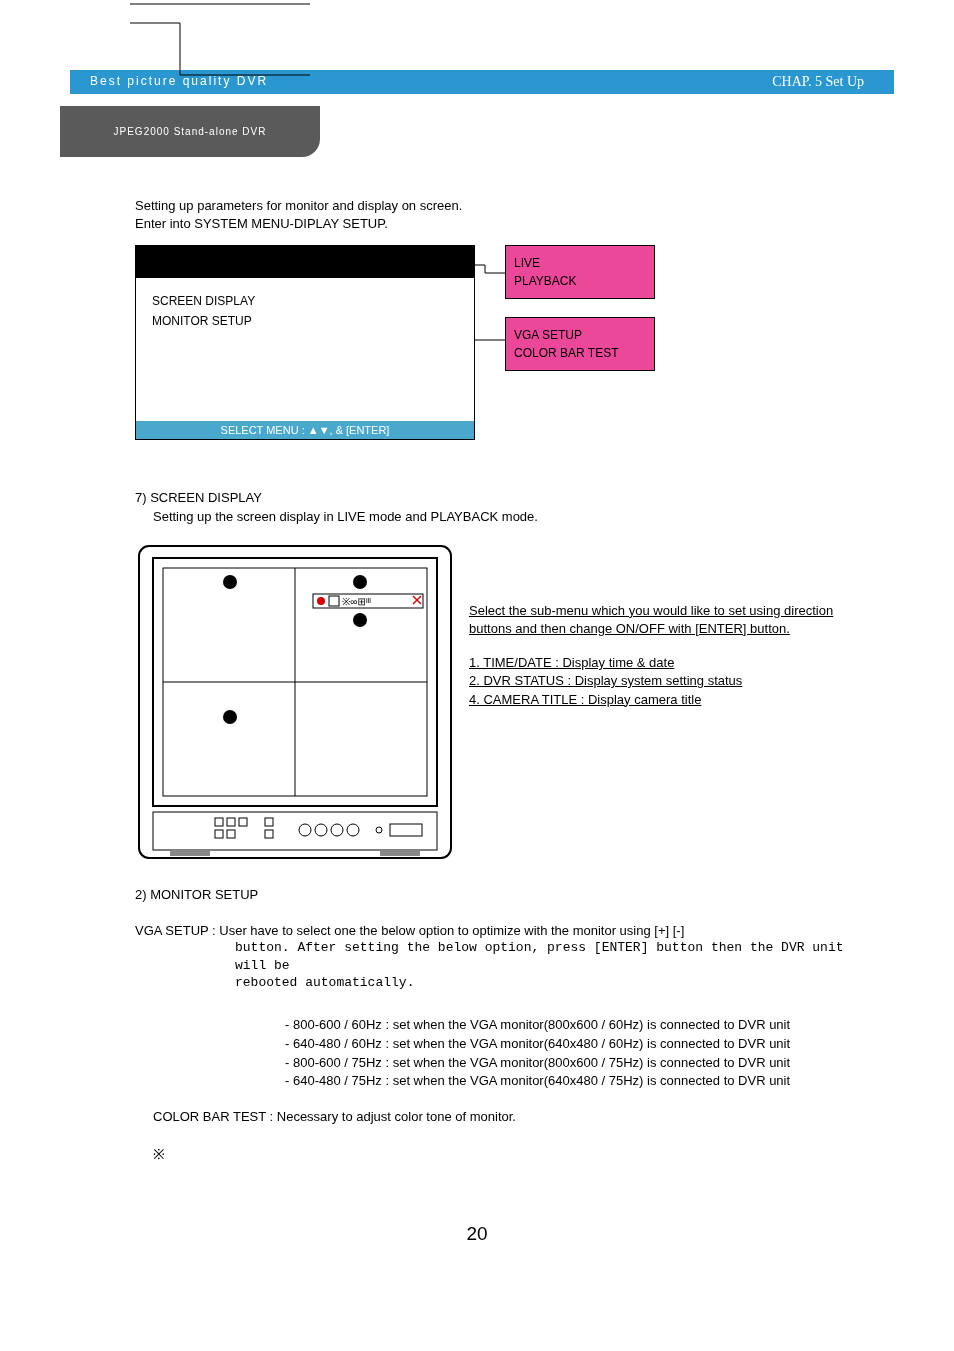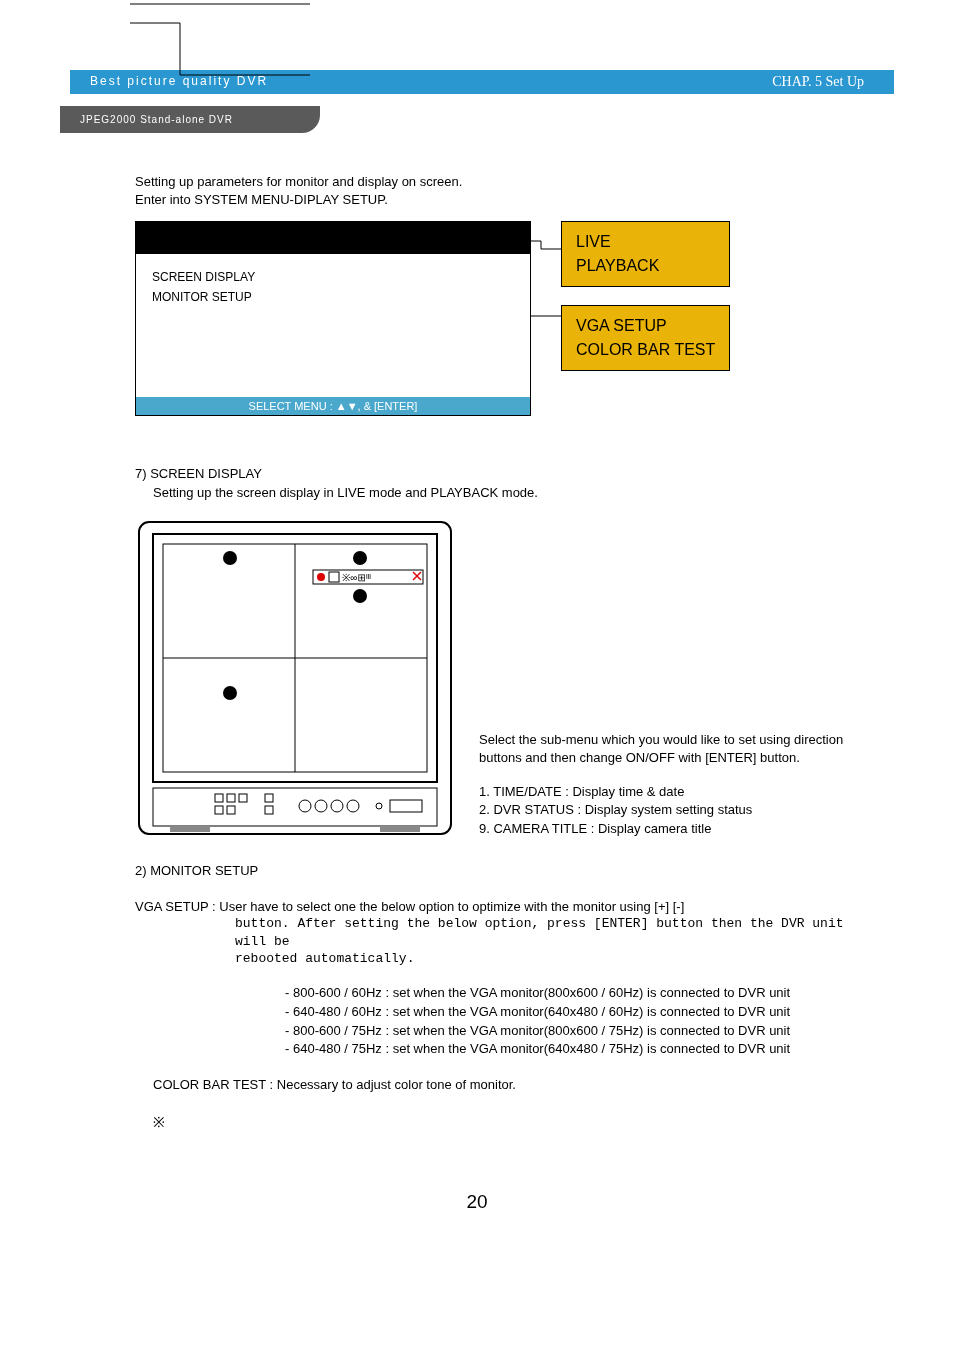--- a/index.html
+++ b/index.html
@@ -35,42 +35,43 @@
       padding: 4px 30px 4px 0;
       font-size: 14px;
       font-family: Georgia, serif;
     }
     .sub-header {
       position: relative;
     }
     .sub-header-tab {
       background: #5a5a5a;
       color: #fff;
-      padding: 8px 20px;
+      padding: 20px 20px;
       font-size: 10px;
       letter-spacing: 1px;
       display: inline-block;
       width: 260px;
       border-radius: 0 0 18px 0;
+      text-align: center;
     }
     .content {
       padding: 40px 40px 0 75px;
     }
     .intro-text {
       margin-bottom: 12px;
       line-height: 1.4;
     }
     .menu-section {
       display: flex;
       align-items: flex-start;
       margin-bottom: 50px;
     }
     .menu-box {
       border: 1px solid #000;
-      width: 396px;
+      width: 340px;
       background: #000;
     }
     .menu-box-top {
       background: #000;
       height: 32px;
     }
     .menu-box-body {
       background: #fff;
       padding: 14px 16px 90px 16px;
       font-size: 12px;
@@ -83,46 +84,47 @@
       text-align: center;
       padding: 3px 0;
       font-size: 11px;
     }
     .side-boxes {
       margin-left: 30px;
       position: relative;
     }
     .side-box {
       border: 1px solid #000;
-      padding: 8px 14px;
-      font-size: 16px;
+      padding: 8px 8px;
+      font-size: 12px;
       line-height: 1.5;
       margin-bottom: 18px;
-      background: #eab308;
+      background: #ec4899;
       min-width: 150px;
     }
     .connector-lines {
       position: absolute;
       left: -80px;
       top: 0;
       width: 80px;
       height: 130px;
     }
     .section-heading {
       margin-bottom: 4px;
     }
     .section-desc {
       margin-left: 18px;
       margin-bottom: 18px;
     }
     .screen-display {
       display: flex;
-      align-items: flex-end;
-      gap: 24px;
+      align-items: flex-start;
+      gap: 14px;
       margin-bottom: 25px;
+      text-decoration: underline;
     }
     .dvr-illustration {
       flex: 0 0 320px;
       height: 320px;
     }
     .screen-display-text {
       flex: 1;
       padding-top: 60px;
       line-height: 1.4;
     }
@@ -135,21 +137,21 @@
     .vga-text {
       margin-top: 20px;
       line-height: 1.35;
     }
     .vga-indent {
       margin-left: 100px;
       font-family: Liberation Mono, monospace;
     }
     .vga-options {
       margin-left: 150px;
-      margin-top: 16px;
+      margin-top: 24px;
       margin-bottom: 18px;
       line-height: 1.45;
     }
     .color-bar {
       margin-left: 18px;
       margin-bottom: 20px;
     }
     .note-symbol {
       margin-left: 18px;
       font-size: 14px;
@@ -260,21 +262,21 @@
 
         <rect x="35" y="308" width="40" height="6" fill="#888"></rect>
         <rect x="245" y="308" width="40" height="6" fill="#888"></rect>
       </svg>
     </div>
     <div class="screen-display-text">
       <div>Select the sub-menu which you would like to set using direction buttons and then change ON/OFF with [ENTER] button.</div>
       <div class="list">
         <div>1. TIME/DATE : Display time &amp; date</div>
         <div>2. DVR STATUS : Display system setting status</div>
-        <div>9. CAMERA TITLE : Display camera title</div>
+        <div>4. CAMERA TITLE : Display camera title</div>
       </div>
     </div>
   </div>
 
   <div class="monitor-setup">
     <div class="section-heading">2) MONITOR SETUP</div>
     <div class="vga-text">
       <div>VGA SETUP : User have to select one the below option to optimize with the monitor using  [+] [-]</div>
       <div class="vga-indent">button. After setting the below option, press [ENTER] button then the DVR unit will be</div>
       <div class="vga-indent">rebooted automatically.</div>

